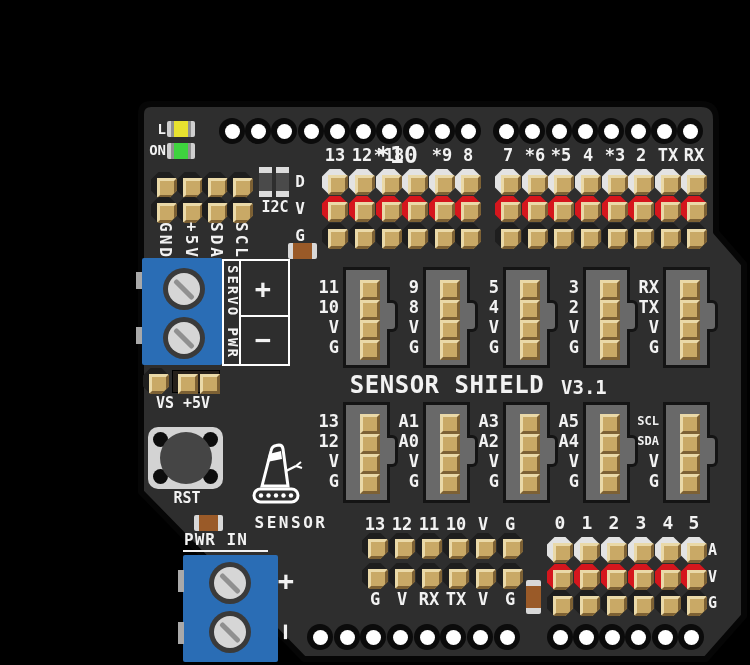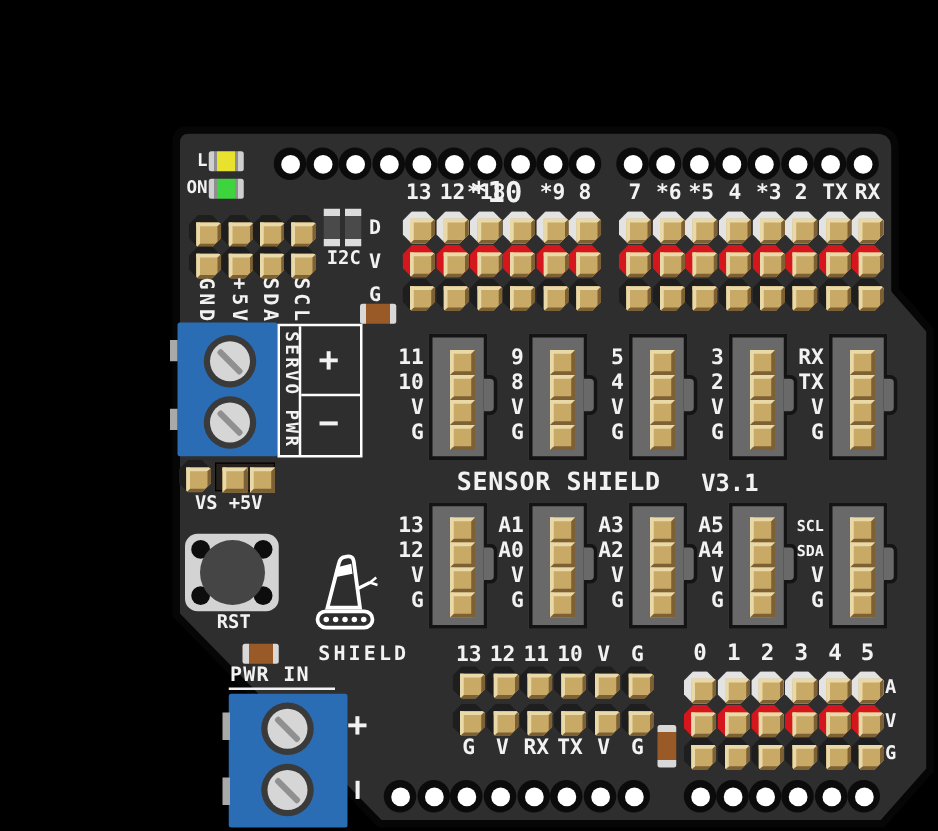--- a/index.html
+++ b/index.html
@@ -107,23 +107,23 @@
     </g>
     <path d="M23 13 L35 10 L36 18 L21 21 Z" fill="#fff"></path>
     <g fill="#fff">
       <circle cx="15" cy="54.5" r="2.2"></circle>
         <circle cx="22.5" cy="54.5" r="2.2"></circle>
       <circle cx="30" cy="54.5" r="2.2"></circle>
         <circle cx="37.5" cy="54.5" r="2.2"></circle>
       <circle cx="45" cy="54.5" r="2.2"></circle>
     </g>
   </svg>
-  <div class="lbl" style="left:291px;top:523px;font-size:16px;letter-spacing:2.5px">SHIELD</div>
-
-  <div class="lbl" style="left:447px;top:385px;font-size:20px;letter-spacing:0.5px">SENSOR SHIELD</div>
+  <div class="lbl" style="left:291px;top:523px;font-size:16px;letter-spacing:2.5px">SENSOR</div>
+
+  <div class="lbl" style="left:447px;top:385px;font-size:24px;letter-spacing:0.5px">SENSOR SHIELD</div>
   <div class="lbl lbl-l" style="left:561px;top:387px;font-size:19px">V3.1</div>
 
   <div class="lbl lbl-l" style="left:184px;top:540px;font-size:16px;letter-spacing:1px">PWR IN</div>
   <div class="silkline" style="left:183px;top:550px;width:85px"></div>
   <div class="termblue" style="left:183px;top:555px;width:95px;height:107px"></div>
   <div class="tab" style="left:178px;top:570px;height:22px"></div>
   <div class="tab" style="left:178px;top:622px;height:22px"></div>
   <div class="screw" style="left:209px;top:562px">
     <div class="screw-in"></div>
     <div class="slot"></div>

